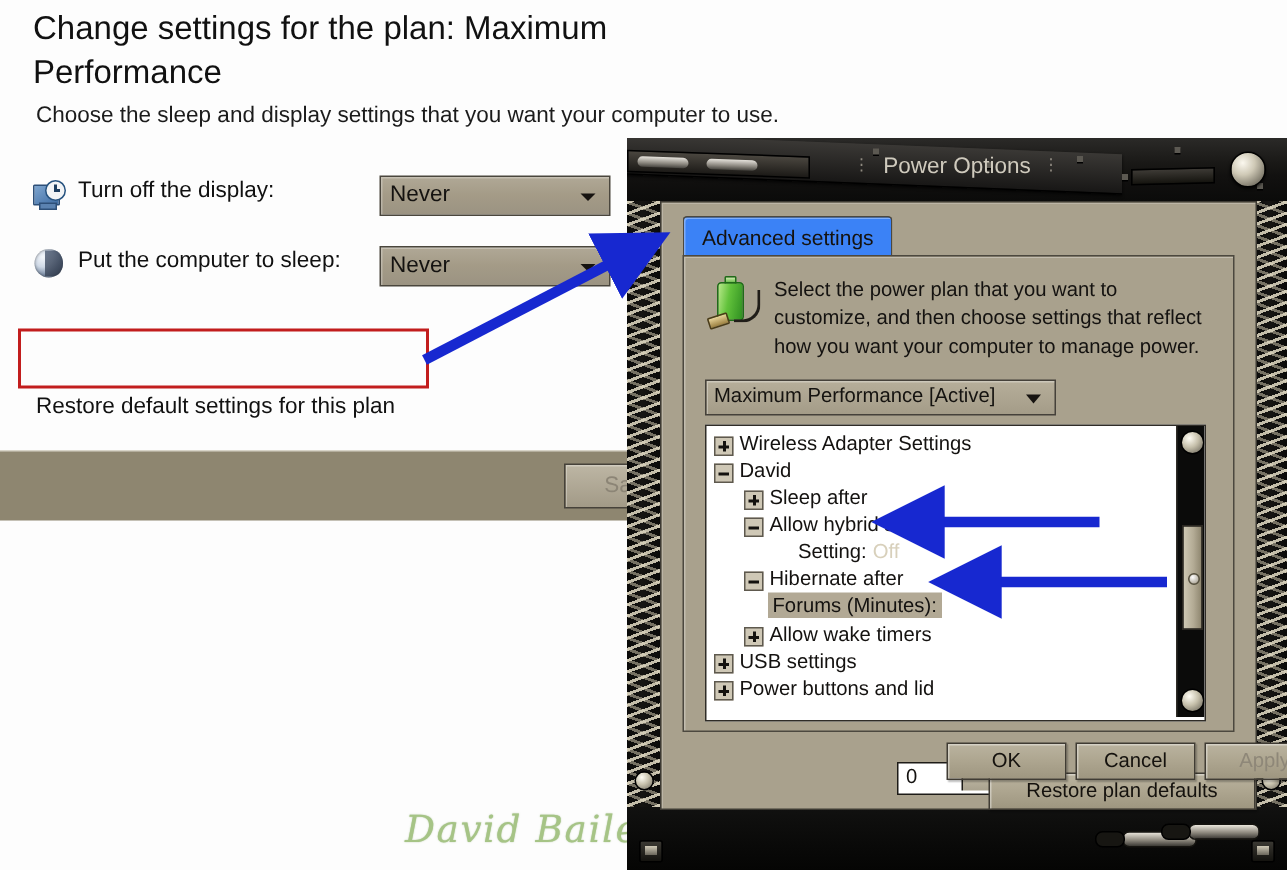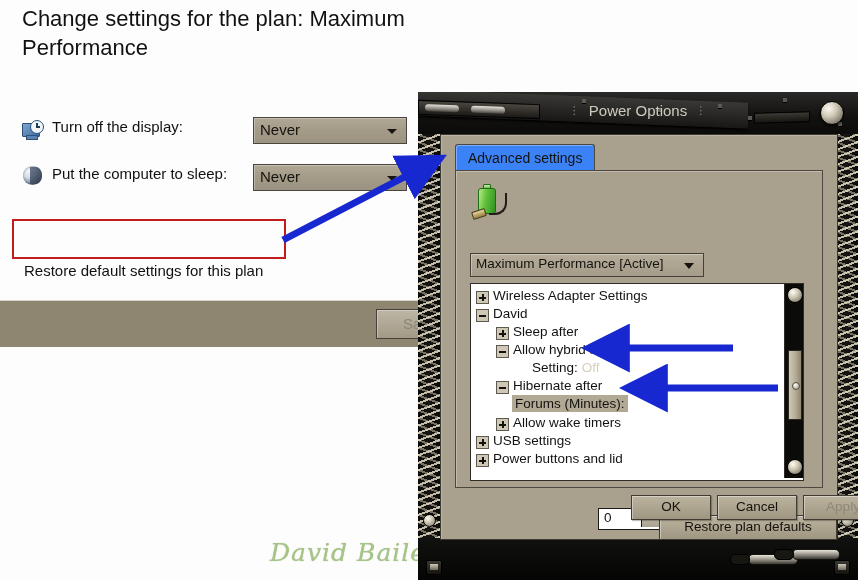--- a/index.html
+++ b/index.html
@@ -340,20 +340,21 @@
 
   
   #arrows{position:absolute;left:0;top:0;width:858px;height:580px;pointer-events:none;}
 </style>
 </head>
 <body>
 
 <div id="cp-page">
 
   <div id="cp-title">Change settings for the plan: Maximum Performance</div>
+  <div id="cp-sub">Choose the sleep and display settings that you want your computer to use.</div>
 
   <div class="cp-row" id="cp-row-display">
     <span class="ico-display">
       <span class="mon"></span>
         <span class="base"></span>
         <span class="clk"></span>
     </span>
     <span class="cp-label">Turn off the display:</span>
   </div>
 
@@ -428,20 +429,21 @@
 
     <div id="dlg-tabpanel">
 
       <div id="batt-icon">
         <span class="cap"></span>
           <span class="body"></span>
           <span class="cord"></span>
           <span class="plug"></span>
       </div>
 
+      <div id="dlg-desc">Select the power plan that you want to customize, and then choose settings that reflect how you want your computer to manage power.</div>
 
       <div id="plan-combo">
         <span class="val">Maximum Performance [Active]</span>
         <span class="arw"></span>
       </div>
 
       <div id="tree-box">
 
         <div class="tnode" style="left:5px;top:4px;">
           <span class="exp plus"></span>

